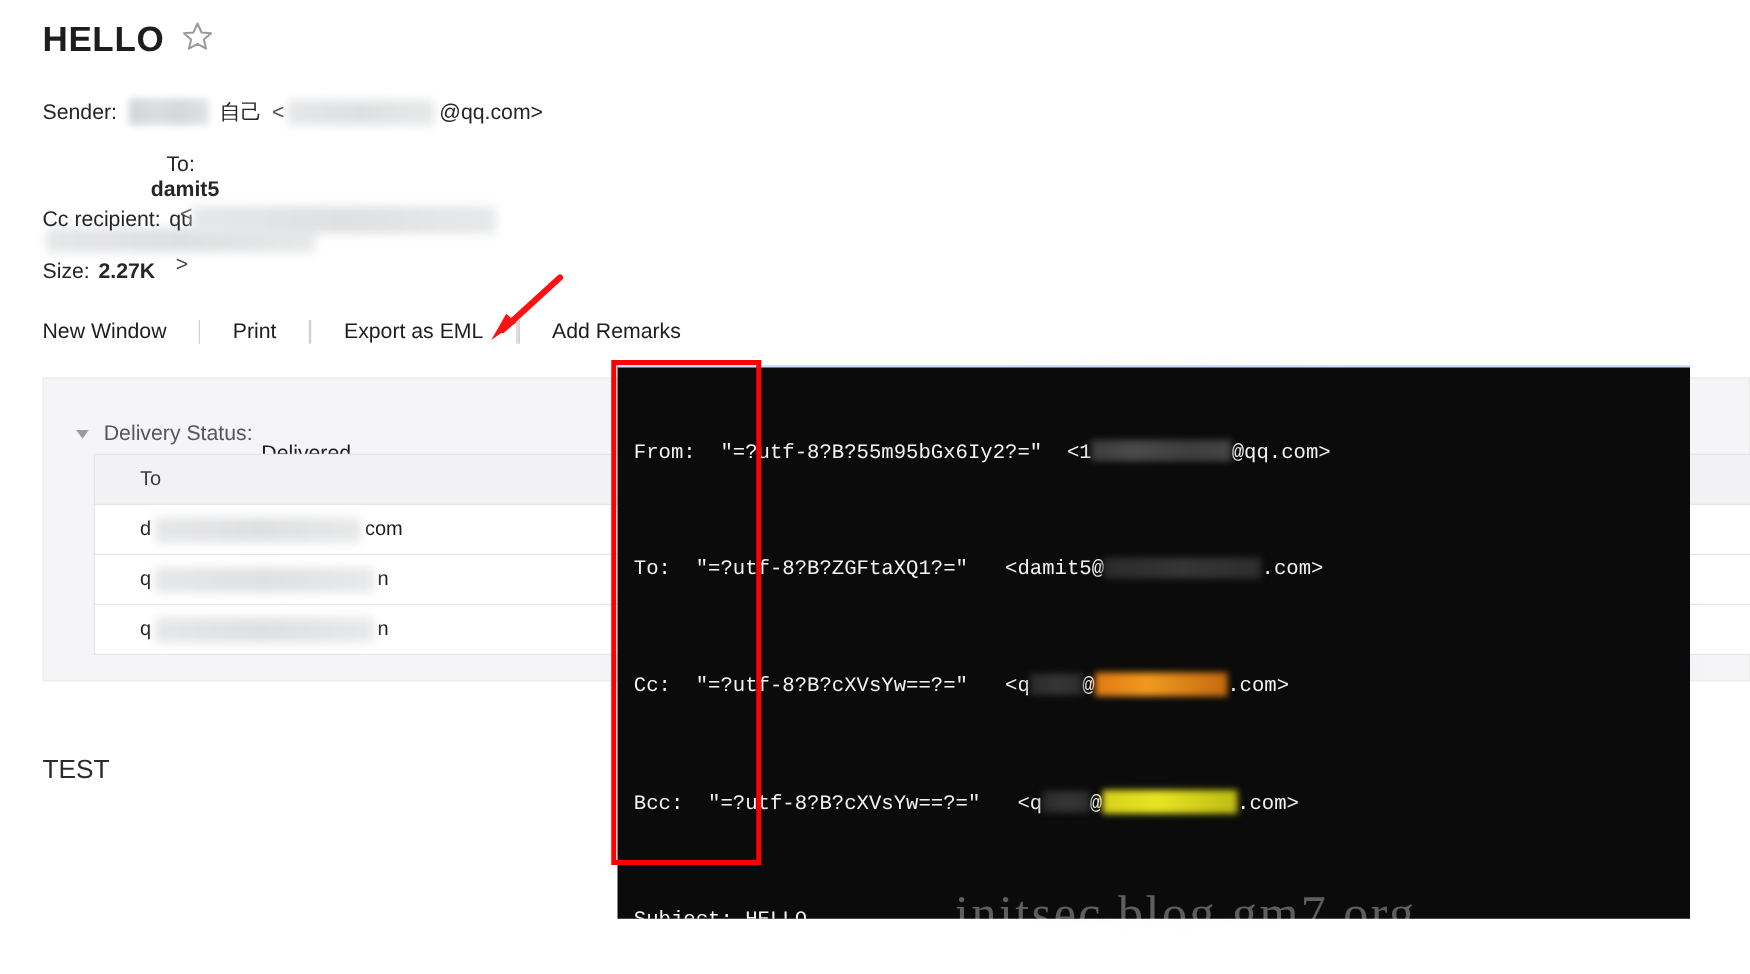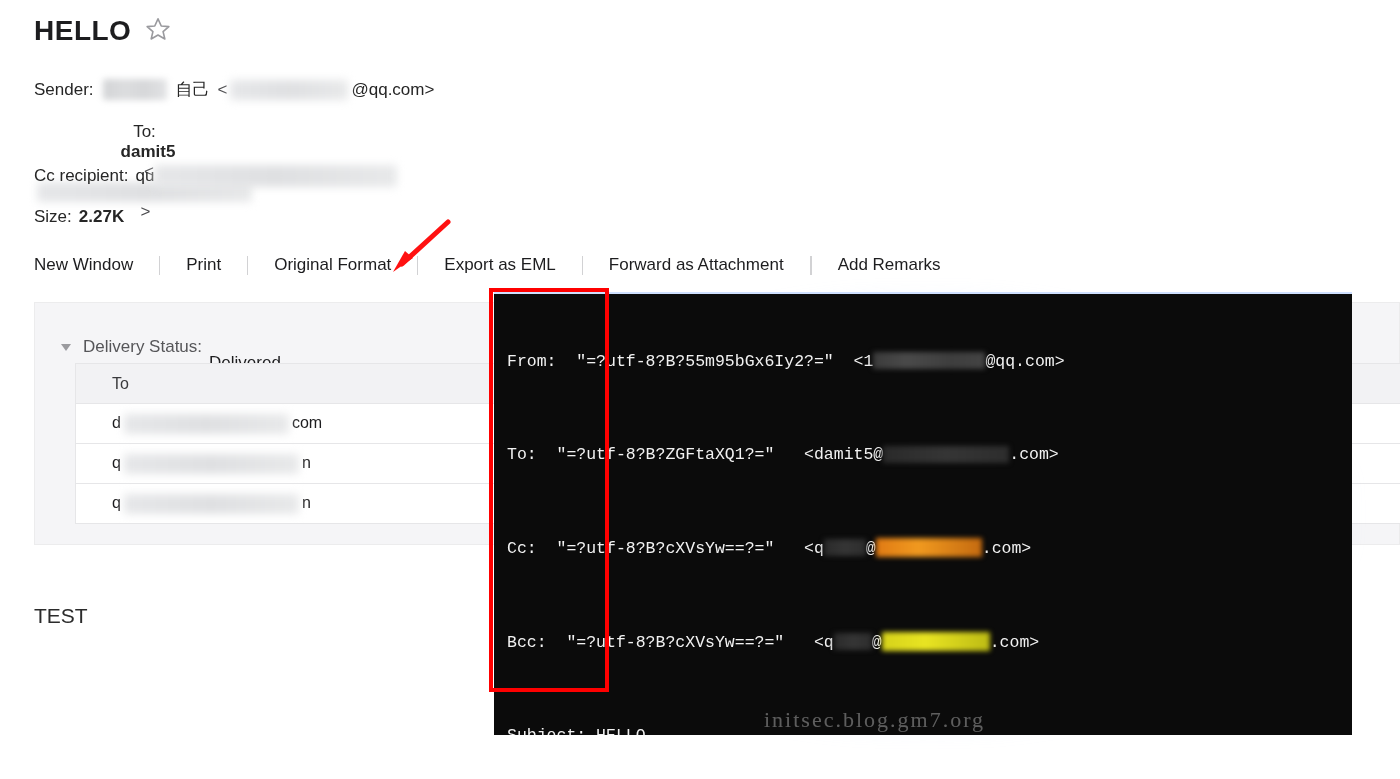--- a/index.html
+++ b/index.html
@@ -210,21 +210,21 @@
     box-sizing: border-box;
     pointer-events: none;
   }
 
   
   .watermark {
     position: absolute;
     left: 764px;
     top: 707px;
     font-family: "Liberation Serif", serif;
-    font-size: 22px;
+    font-size: 40px;
     letter-spacing: 2px;
     color: rgba(255,255,255,0.34);
     white-space: nowrap;
     pointer-events: none;
   }
 </style>
 </head>
 <body>
 
 <div class="subject-row">
@@ -262,25 +262,23 @@
 <div class="meta-line meta-size">
   <span>Size:</span>
   <span style="margin-left:7px;font-weight:bold;">2.27K</span>
 </div>
 
 <div class="toolbar">
   <div class="tb-item">New Window</div>
   <div class="tb-sep"></div>
   <div class="tb-item">Print</div>
   <div class="tb-sep"></div>
-  <div class="tb-item">Original Format</div>
   <div class="tb-sep"></div>
   <div class="tb-item">Export as EML</div>
   <div class="tb-sep"></div>
-  <div class="tb-item">Forward as Attachment</div>
   <div class="tb-sep"></div>
   <div class="tb-sep"></div>
   <div class="tb-item">Add Remarks</div>
 </div>
 
 <div class="delivery-panel">
   <div class="delivery-head">
     <span class="caret"></span>
     <span class="dv-label">Delivery Status:</span>
     <span class="dv-value">Delivered</span>

